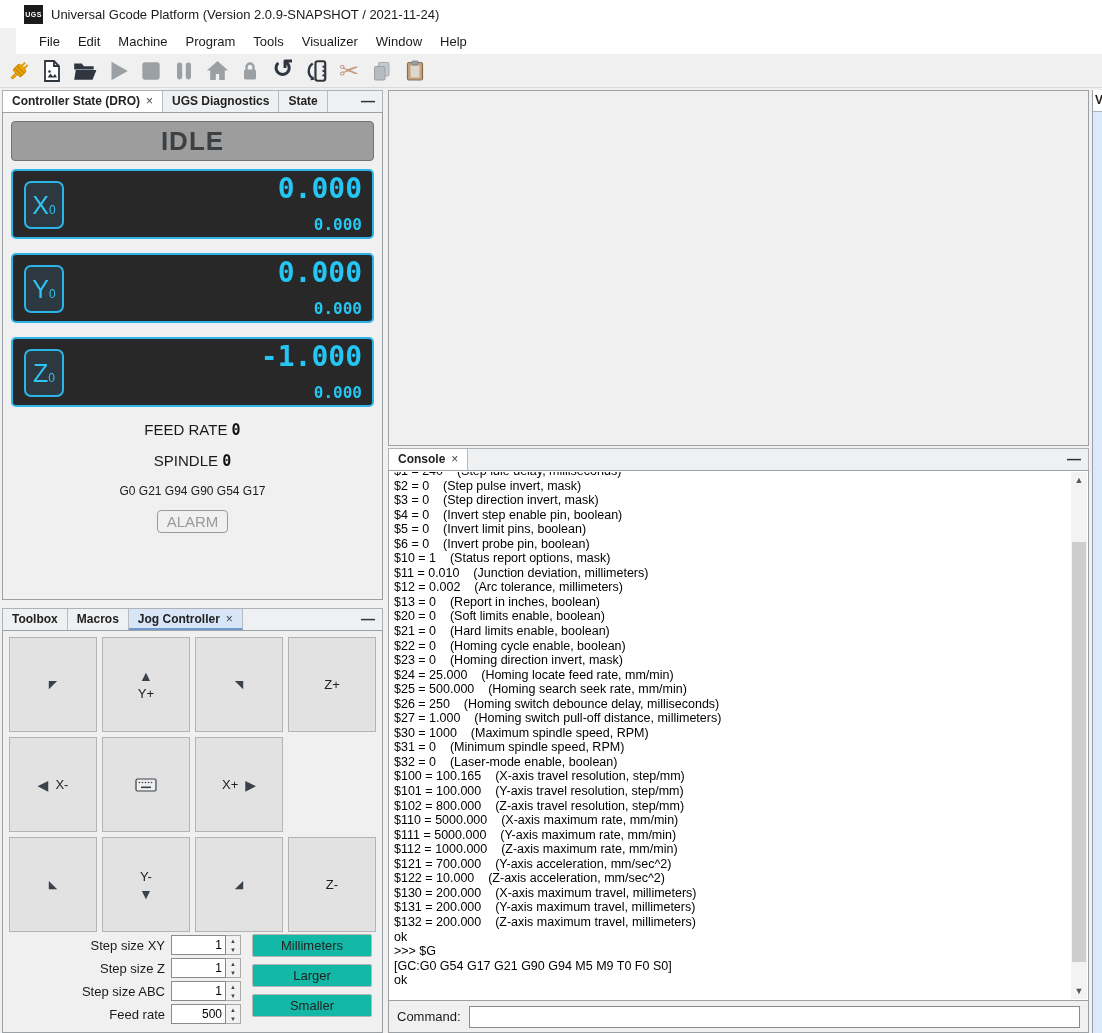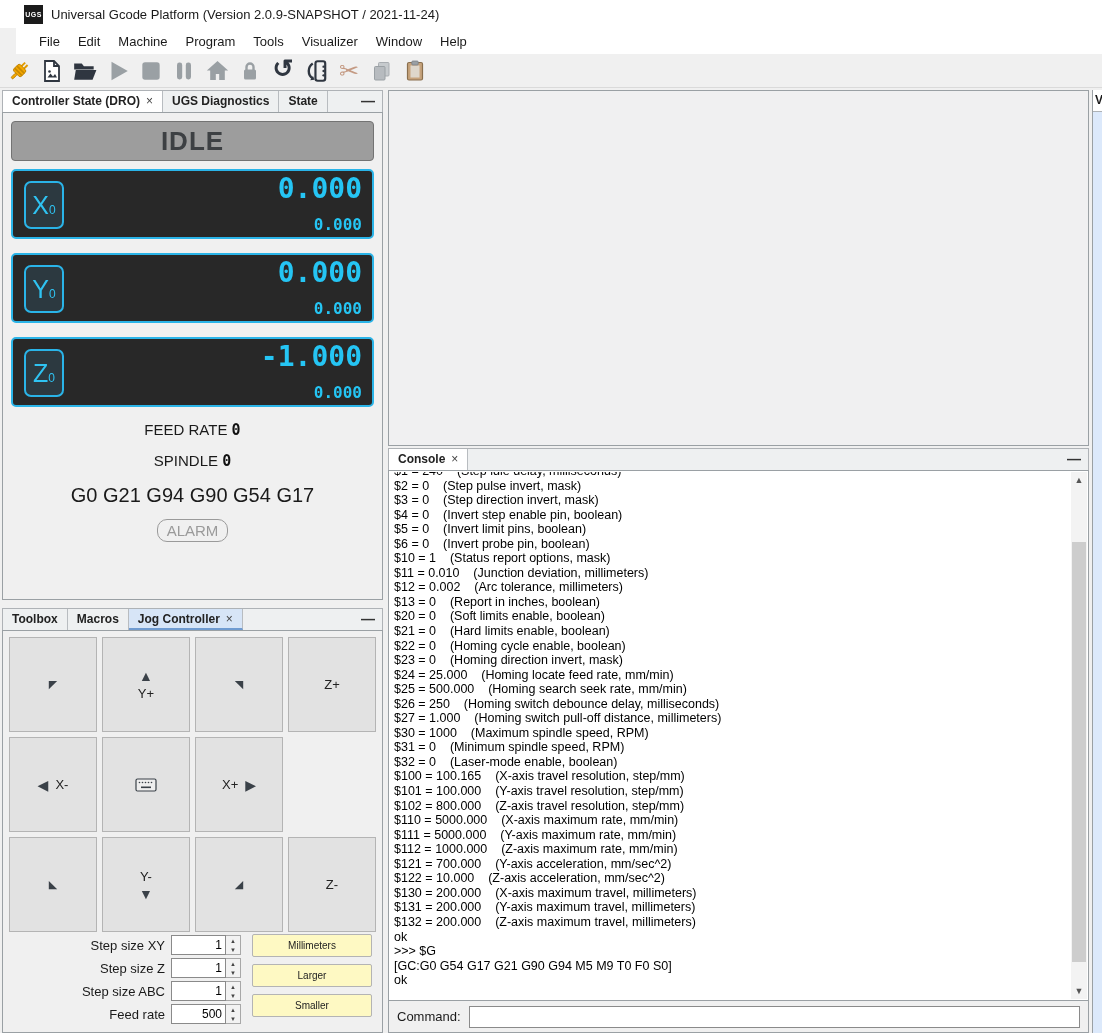--- a/index.html
+++ b/index.html
@@ -45,24 +45,24 @@
   .axis-btn { position:absolute; left:11px; top:10px; width:40px; height:48px;
               background:#2c3940; border:2px solid #2ab4e8; border-radius:7px;
               color:#2fc3f2; font-size:25px; display:flex; align-items:center;
               justify-content:center; }
   .axis-btn sub { font-size:12px; margin-top:10px; }
   .seg { font-family:"DejaVu Sans Mono", monospace; font-weight:bold; color:#25c5f4; }
   .axis-main { position:absolute; right:10px; top:1px; font-size:28px; }
   .axis-sub  { position:absolute; right:10px; bottom:3px; font-size:16px; }
   .stat-line { text-align:center; font-size:15px; color:#1a1a1a; margin-top:13px; }
   .seg-dark { font-family:"DejaVu Sans Mono", monospace; font-weight:bold; color:#111; }
-  .gcode-line { text-align:center; font-size:20px; margin-top:14px; }
+  .gcode-line { text-align:center; font-size:12px; margin-top:14px; }
   .alarm-btn { display:block; margin:12px auto 0 auto; padding:2px 9px; font-size:15px;
                color:#9a9a9a; background:transparent; border:1px solid #9a9a9a;
-               border-radius:10px; }
+               border-radius:4px; }
 
   
   .jog-grid { display:grid; grid-template-columns:repeat(4, 1fr); grid-auto-rows:95px;
               gap:5px; padding:6px 6px 0 6px; }
   .jog-btn { background:#e2e2e2; border:1px solid #b4b4b4; display:flex; flex-direction:column;
              align-items:center; justify-content:center; gap:3px; font-size:13px; color:#222; }
   .jog-row { display:flex; flex-direction:row; align-items:center; gap:7px; }
   .diag { font-size:11px; color:#3a4148; }
   .tri  { font-size:14px; color:#3a4148; line-height:1; }
   .steps-area { position:absolute; left:0; right:0; bottom:6px; height:92px; }
@@ -71,22 +71,22 @@
   .spinbox { display:flex; height:20px; }
   .spin-input { width:55px; height:20px; border:1px solid #8a8a8a; background:#fff;
                 font-size:12px; text-align:right; padding-right:3px;
                 font-family:"Liberation Sans", sans-serif; }
   .spin-btns { width:15px; height:20px; border:1px solid #a8a8a8; border-left:none;
                background:#f2f2f2; display:flex; flex-direction:column; }
   .spin-btns span { flex:1; font-size:6px; color:#444; display:flex; align-items:center;
                     justify-content:center; }
   .unit-col { position:absolute; right:10px; top:0; width:120px; display:flex;
               flex-direction:column; gap:7px; }
-  .unit-btn { height:23px; background:#fef9c3; border:1px solid #b4b4b4; border-radius:2px;
-              font-size:10px; color:#222; font-family:"Liberation Sans", sans-serif; }
+  .unit-btn { height:23px; background:#14b8a6; border:1px solid #b4b4b4; border-radius:2px;
+              font-size:13px; color:#222; font-family:"Liberation Sans", sans-serif; }
 
   
   .console-text { position:absolute; left:2px; right:18px; top:1px; bottom:33px;
                   background:#fff; overflow:hidden; }
   .console-inner { margin-top:-8px; padding-left:3px; }
   .console-line { font-size:12.5px; line-height:14.55px; white-space:pre; color:#000; }
   .scrollbar { position:absolute; right:1px; top:1px; bottom:33px; width:16px;
                background:#f3f3f3; }
   .sb-arrow { position:absolute; left:0; width:16px; height:16px; display:flex;
               align-items:center; justify-content:center; font-size:9px; color:#555; }

